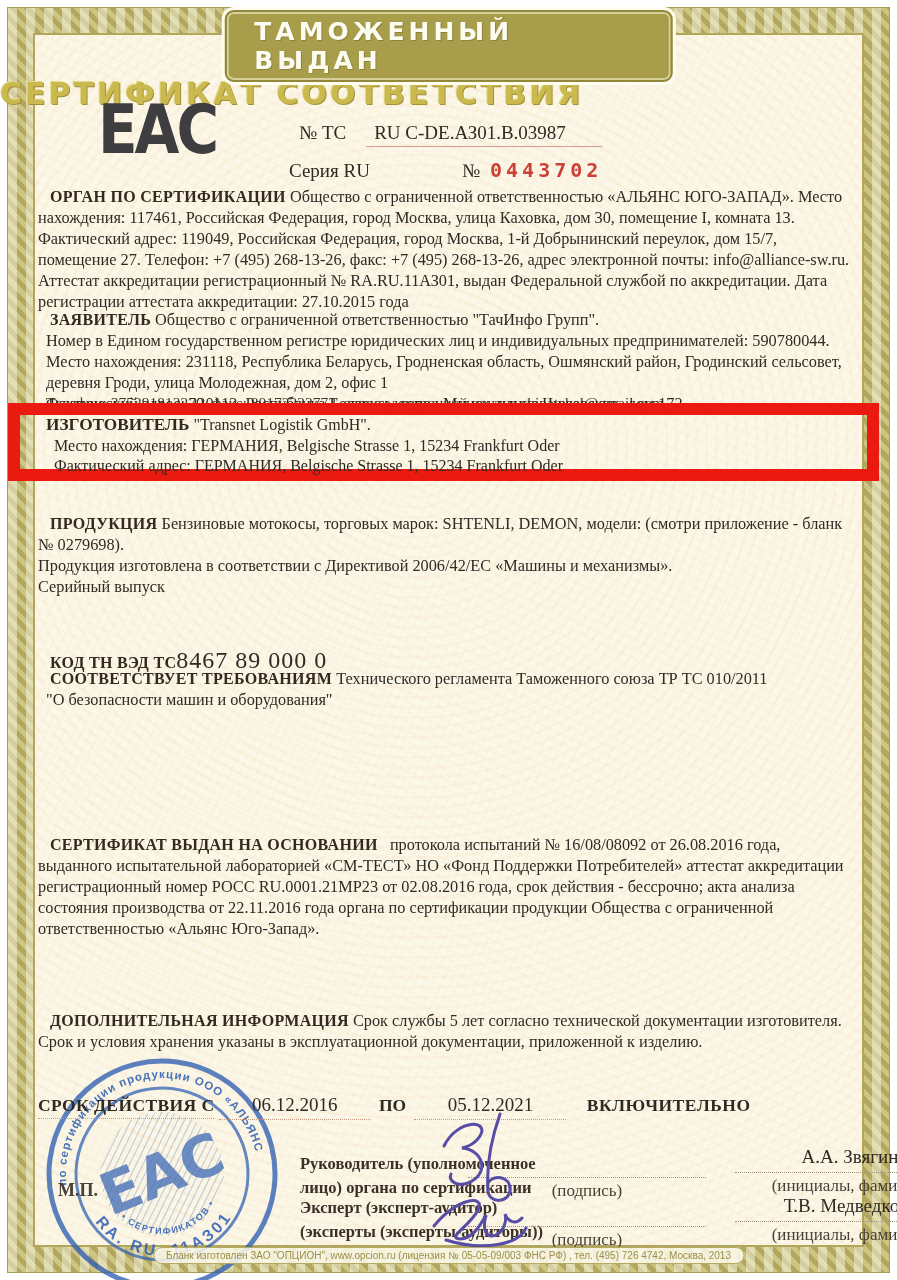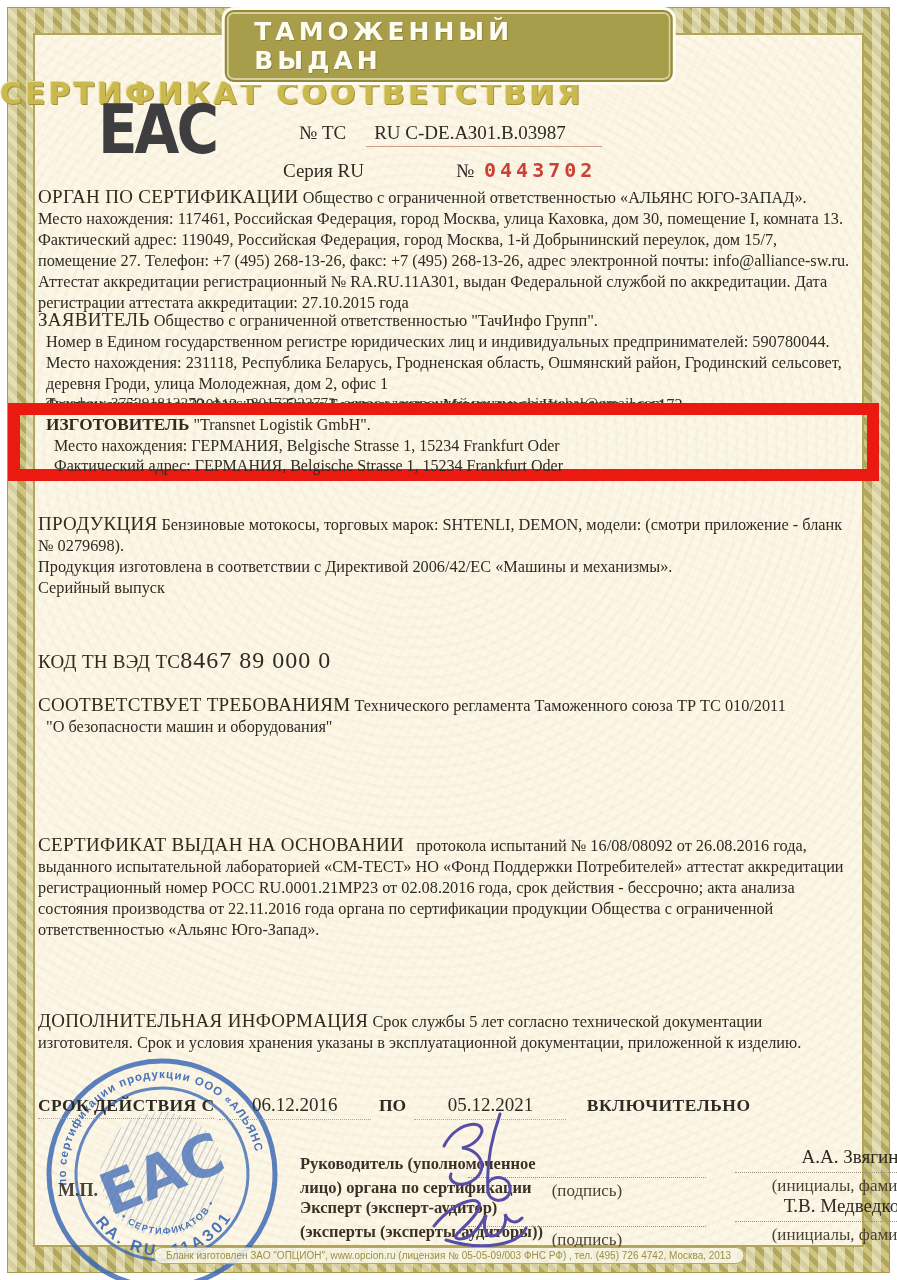--- a/index.html
+++ b/index.html
@@ -30,21 +30,21 @@
           font-family:"DejaVu Sans", sans-serif;font-weight:900;font-size:58px;line-height:1;
           letter-spacing:-3px;color:#3e3e40;transform:scaleY(1.18);}
   .numrow{position:absolute;left:283px;z-index:3;font-size:19px;}
   .numrow .lab{color:#2e2a24;}
   .tc-val{display:inline-block;margin-left:20px;padding:0 36px 2px 8px;
           border-bottom:1px solid #d0a08c;}
   .series-no{margin-left:92px;}
   .series-val{margin-left:10px;font-family:"DejaVu Sans Mono", monospace;font-weight:600;
           font-size:20px;letter-spacing:4px;color:#cc4136;}
   .sec{position:absolute;left:38px;width:814px;z-index:3;font-size:16.3px;line-height:21px;}
-  .sec .h{font-weight:normal;font-size:19px;letter-spacing:.3px;color:#33291f;}
+  .sec .h{font-weight:bold;font-size:16px;letter-spacing:.3px;color:#33291f;margin-left:12px;}
   .cont{padding-left:8px;}
   .clipline{position:absolute;left:46px;top:394px;width:780px;height:11px;overflow:hidden;z-index:2;
           font-size:15.5px;color:#40382f;}
   .redbox{position:absolute;left:8px;top:403px;width:871px;height:78px;z-index:4;
           border:12px solid #ea1a10;box-sizing:border-box;}
   .manu{position:absolute;left:46px;top:415px;width:790px;z-index:5;font-size:16px;line-height:20.5px;}
   .manu .h{font-weight:bold;font-size:17.3px;color:#33291f;}
   .tnved-val{font-size:24px;margin-left:0;letter-spacing:1px;}
   .validity{position:absolute;left:38px;top:1094px;width:814px;z-index:3;font-size:17px;}
   .validity .vlab{font-weight:bold;font-size:17.5px;letter-spacing:.4px;border-bottom:1px dotted #c79a86;padding-bottom:3px;}
@@ -70,21 +70,21 @@
   <div class="frame"></div>
   <div class="inner"></div>
 
   <div class="banner">ТАМОЖЕННЫЙ ВЫДАН</div>
   <div class="cert-title">СЕРТИФИКАТ СООТВЕТСТВИЯ</div>
   <div class="eac-black">ЕАС</div>
 
   <div class="numrow" style="top:122px;margin-left:16px;">
     <span class="lab">№ ТС</span><span class="tc-val">RU C-DE.АЗ01.B.03987</span>
   </div>
-  <div class="numrow" style="top:158px;">
+  <div class="numrow" style="top:158px;margin-left:6px;">
     <span class="lab">Серия RU</span><span class="series-no">№</span><span class="series-val">0443702</span>
   </div>
 
   <div class="sec" style="top:186px;">
     <span class="h">ОРГАН ПО СЕРТИФИКАЦИИ</span>
     <span>Общество с ограниченной ответственностью «АЛЬЯНС ЮГО-ЗАПАД». Место нахождения: 117461, Российская Федерация, город Москва, улица Каховка, дом 30, помещение I, комната 13. Фактический адрес: 119049, Российская Федерация, город Москва, 1-й Добрынинский переулок, дом 15/7, помещение 27. Телефон: +7 (495) 268-13-26, факс: +7 (495) 268-13-26, адрес электронной почты: info@alliance-sw.ru. Аттестат аккредитации регистрационный № RA.RU.11АЗ01, выдан Федеральной службой по аккредитации. Дата регистрации аттестата аккредитации: 27.10.2015 года</span>
   </div>
 
   <div class="sec" style="top:309px;">
     <div><span class="h">ЗАЯВИТЕЛЬ</span> <span>Общество с ограниченной ответственностью "ТачИнфо Групп".</span></div>
@@ -106,21 +106,21 @@
   <div class="sec" style="top:513px;">
     <div><span class="h">ПРОДУКЦИЯ</span> <span>Бензиновые мотокосы, торговых марок: SHTENLI, DEMON, модели: (смотри приложение - бланк № 0279698).</span></div>
     <div>Продукция изготовлена в соответствии с Директивой 2006/42/ЕС «Машины и механизмы».</div>
     <div>Серийный выпуск</div>
   </div>
 
   <div class="sec" style="top:650px;">
     <span class="h">КОД ТН ВЭД ТС</span><span class="tnved-val">8467 89 000 0</span>
   </div>
 
-  <div class="sec" style="top:694px;">
+  <div class="sec" style="top:668px;">
     <div><span class="h">СООТВЕТСТВУЕТ ТРЕБОВАНИЯМ</span> <span>Технического регламента Таможенного союза ТР ТС 010/2011</span></div>
     <div class="cont">"О безопасности машин и оборудования"</div>
   </div>
 
   <div class="sec" style="top:834px;">
     <span class="h">СЕРТИФИКАТ ВЫДАН НА ОСНОВАНИИ</span>&nbsp;&nbsp;
     <span>протокола испытаний № 16/08/08092 от 26.08.2016 года, выданного испытательной лабораторией «СМ-ТЕСТ» НО «Фонд Поддержки Потребителей» аттестат аккредитации регистрационный номер РОСС RU.0001.21МР23 от 02.08.2016 года, срок действия - бессрочно; акта анализа состояния производства от 22.11.2016 года органа по сертификации продукции Общества с ограниченной ответственностью «Альянс Юго-Запад».</span>
   </div>
 
   <div class="sec" style="top:1010px;">

